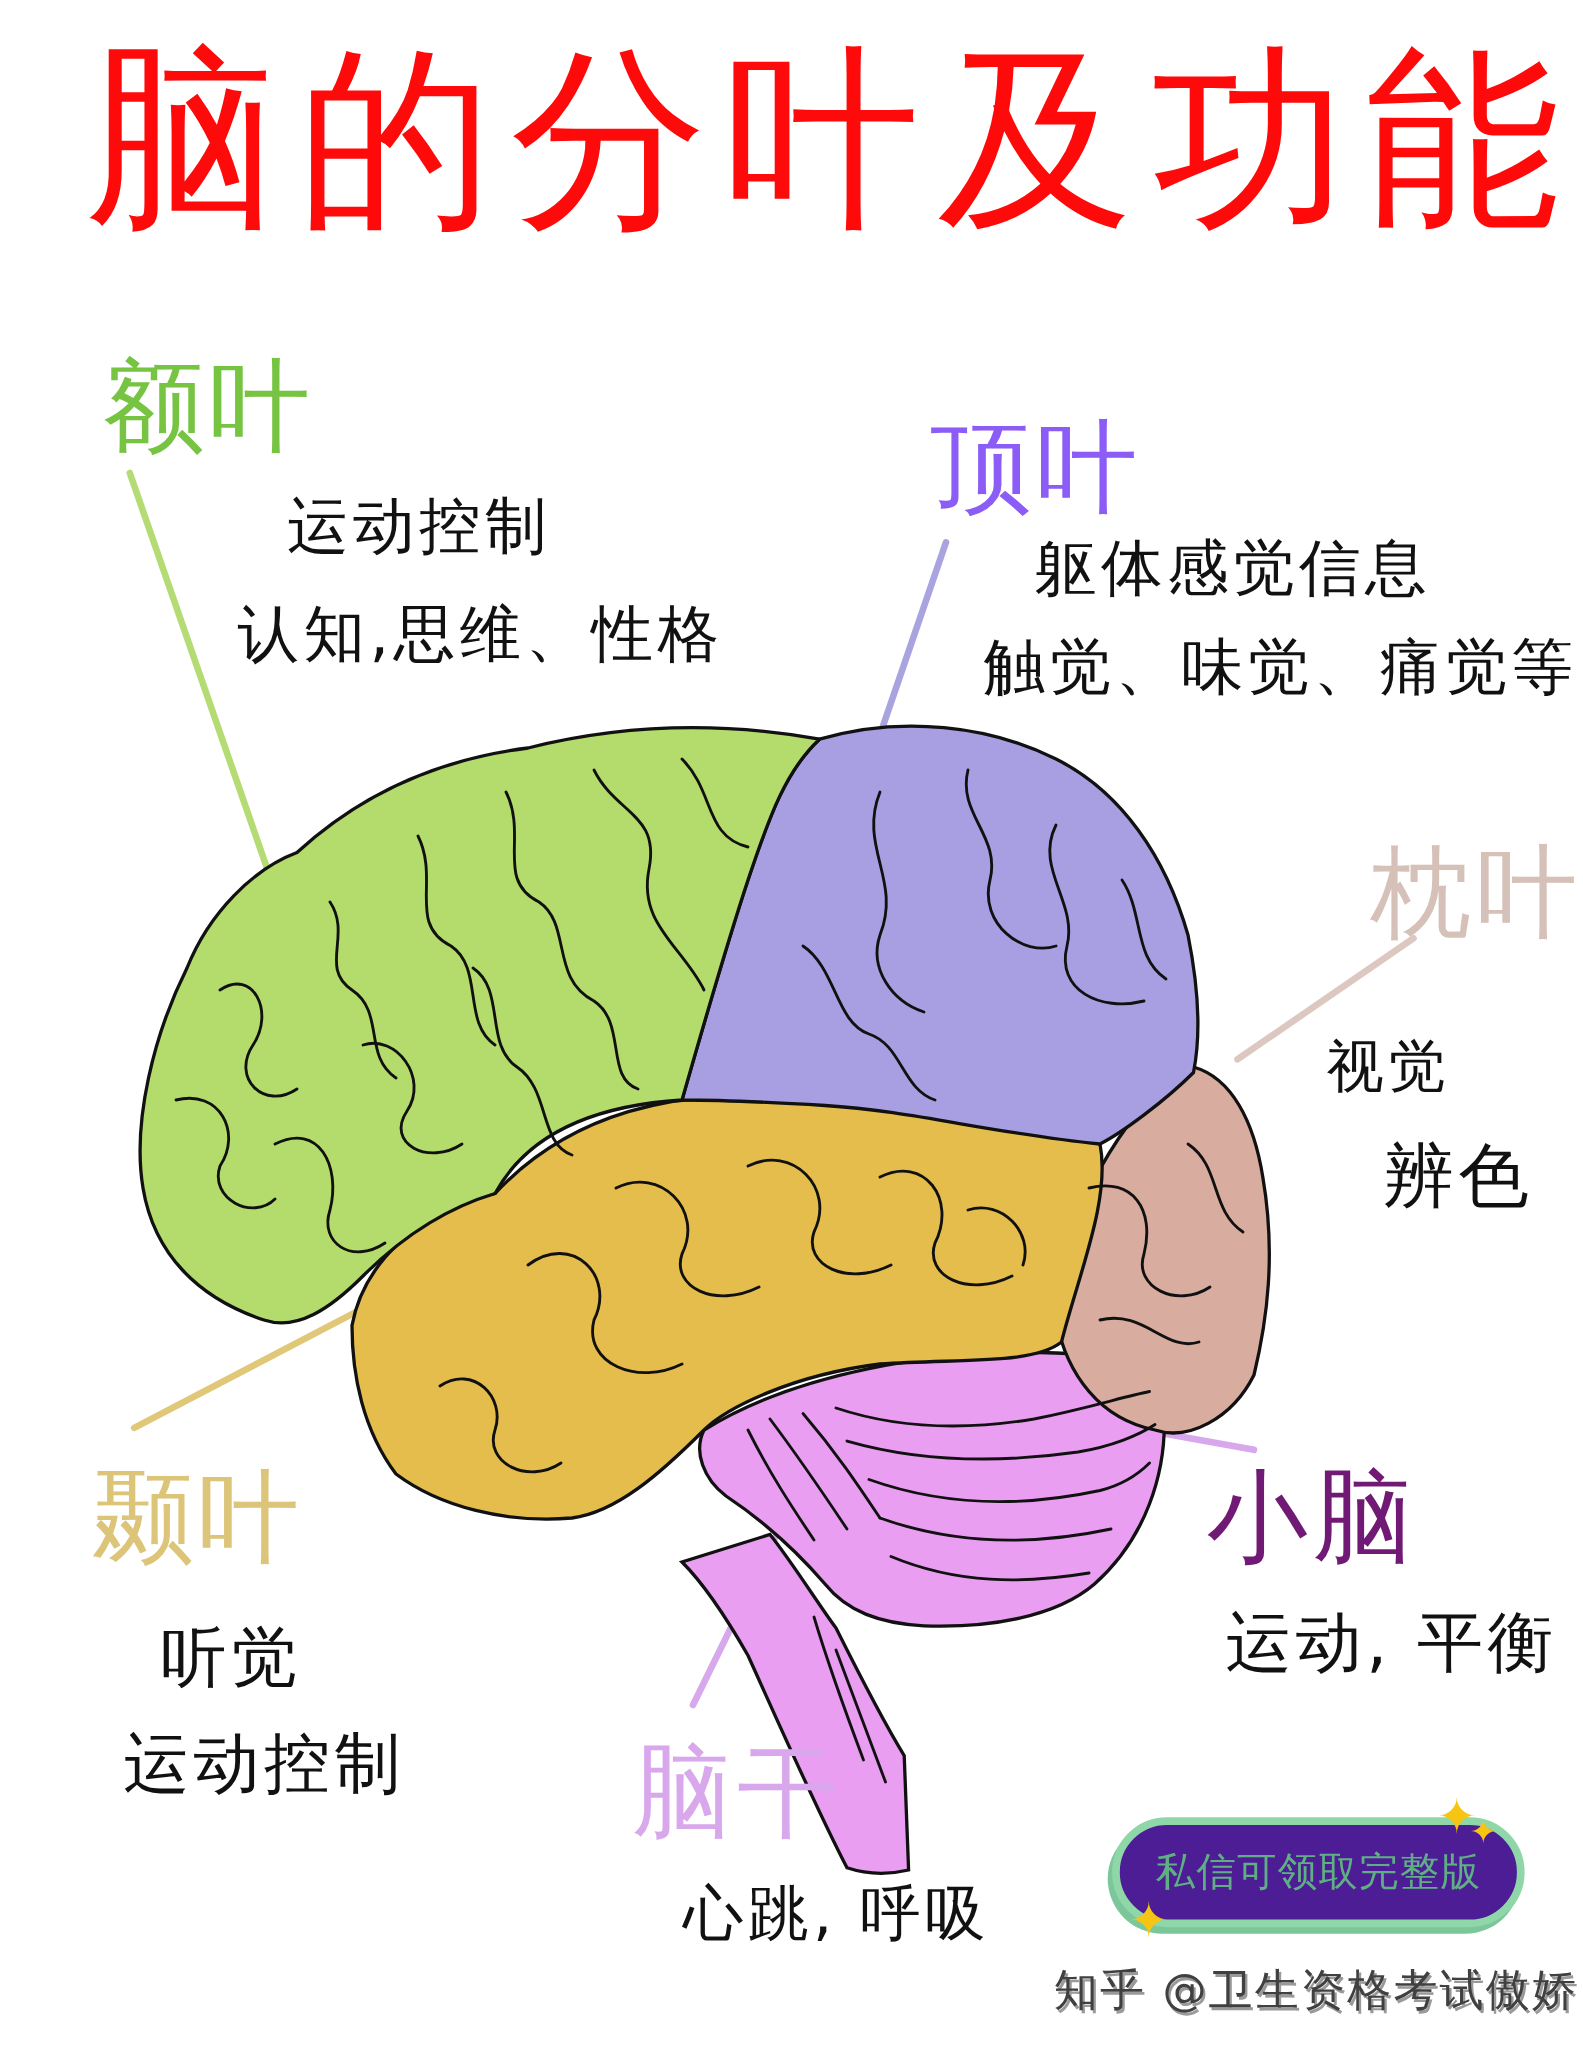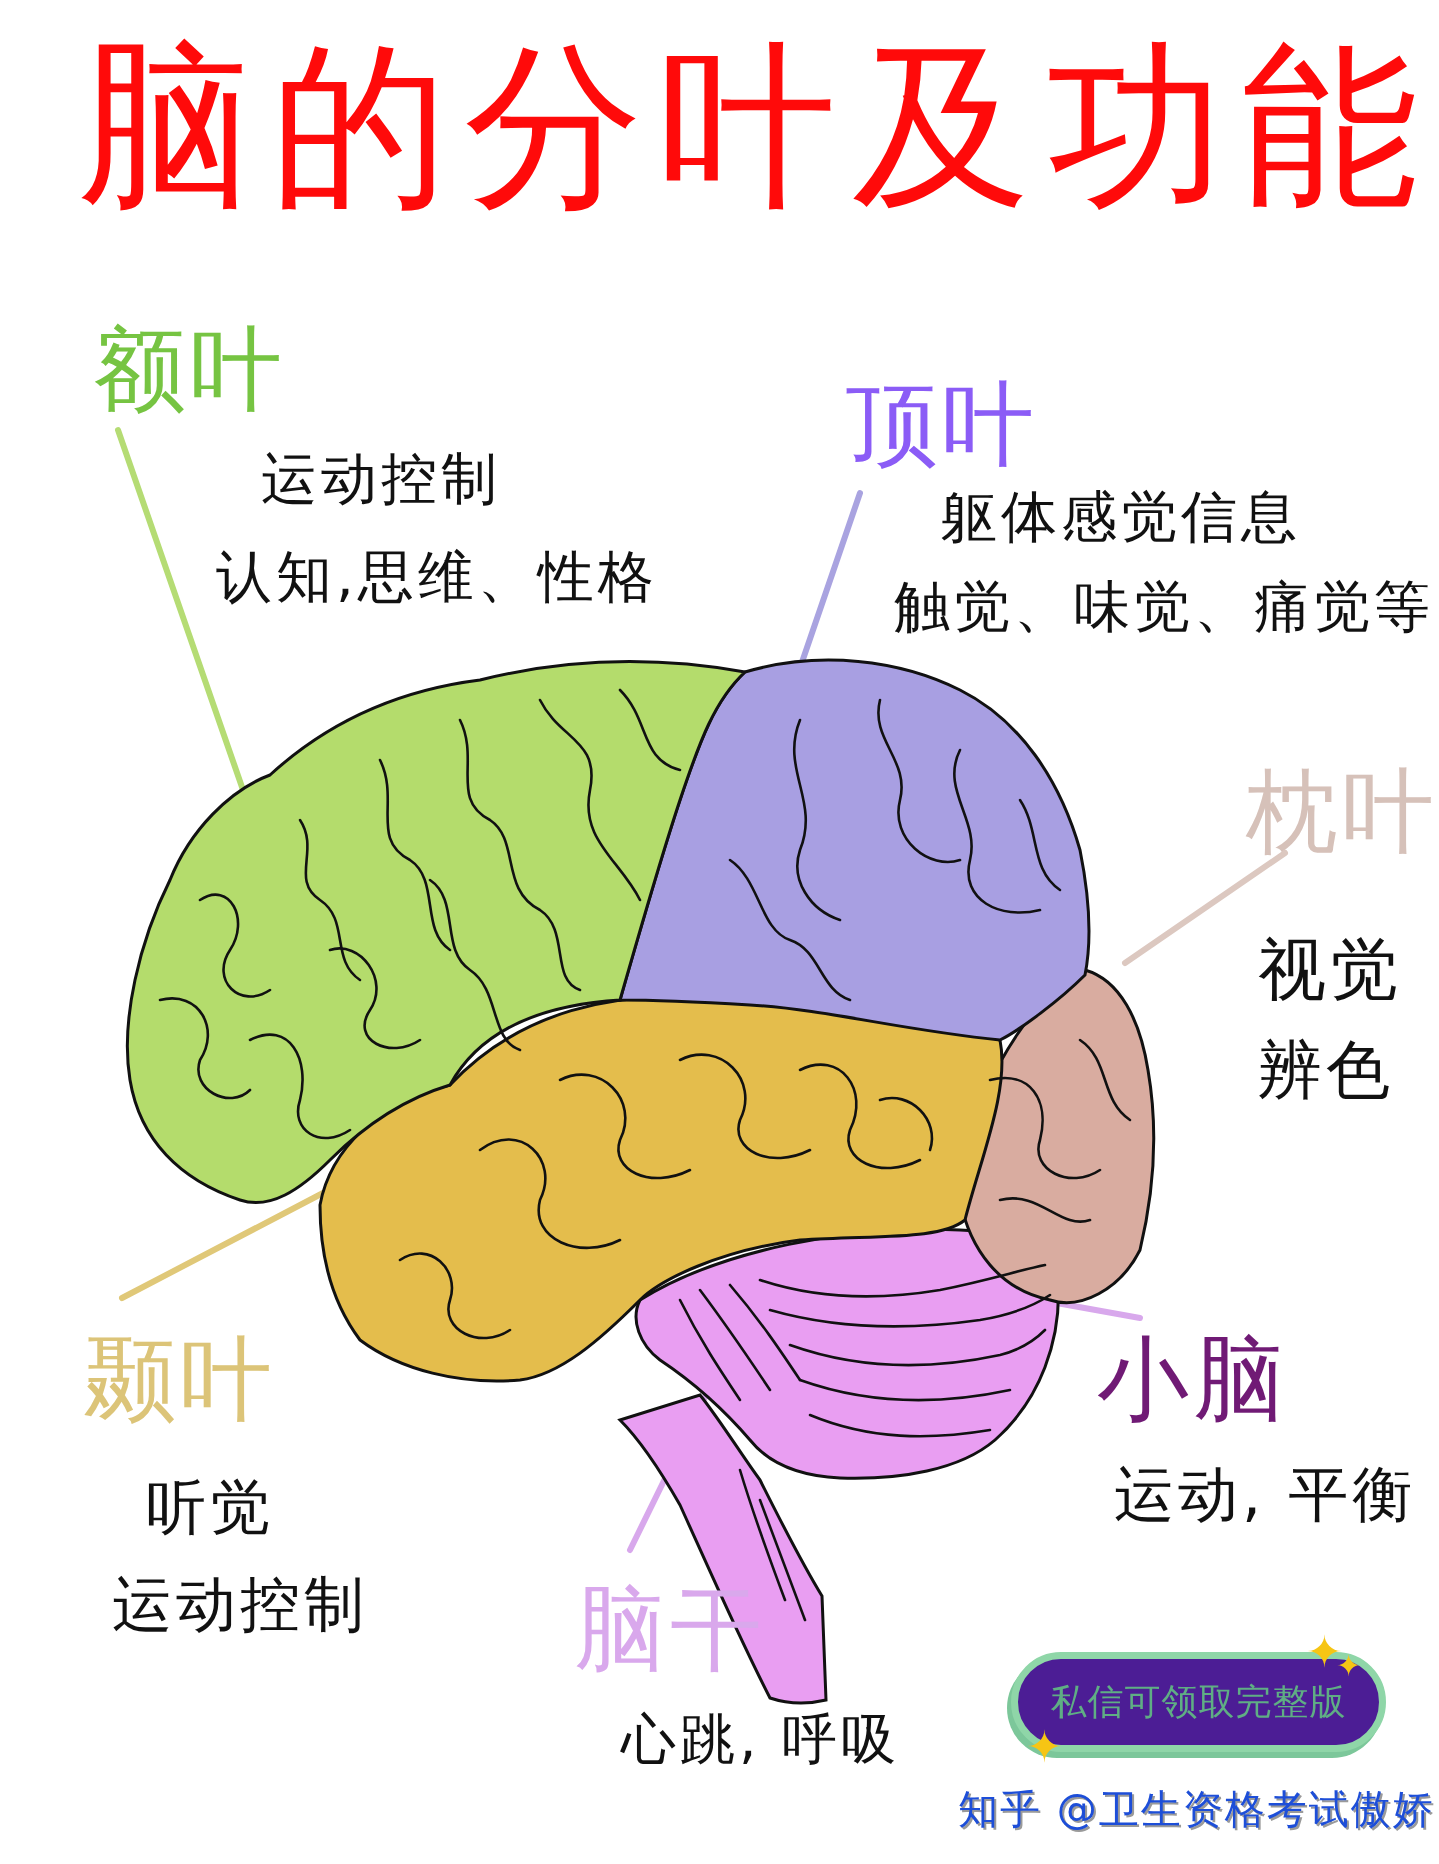--- a/index.html
+++ b/index.html
@@ -10,21 +10,21 @@
            font-size:178px; line-height:210px; letter-spacing:16px; white-space:nowrap;
            font-family:"DejaVu Sans", sans-serif; font-weight:normal; }
   .lobe-name { font-size:92px; line-height:100px; white-space:nowrap; letter-spacing:4px; }
   .func { color:#111; font-size:56px; line-height:78px; white-space:nowrap; letter-spacing:4px; }
   svg.brain { position:absolute; left:0; top:0; }
   .cta { left:975px; top:1652px; width:375px; height:100px; border:7px solid #8fd6a8;
          border-radius:60px; box-sizing:border-box; background:#4c1d95;
          box-shadow: -4px 6px 0 #7cc79a; display:flex; align-items:center; justify-content:center; }
   .cta span { color:#5fae84; font-size:36px; letter-spacing:1px; white-space:nowrap; }
   .star { color:#f6c514; font-size:44px; line-height:44px; }
-  .watermark { left:922px; top:1782px; color:#1d4ed8; font-size:40px; white-space:nowrap;
+  .watermark { left:922px; top:1782px; color:#404040; font-size:40px; white-space:nowrap;
                text-shadow: 2px 2px 0 #9a9a9a; letter-spacing:2px; }
   .edge { left:1436px; top:0; width:2px; height:1864px; background:#e6e6e6; }
 </style>
 </head>
 <body>
 
 <div class="abs edge"></div>
 
 <div class="abs title">脑的分叶及功能</div>
 
@@ -91,21 +91,21 @@
 
 <div class="abs lobe-name" style="left:58px;top:320px;color:#76c442">额叶</div>
 <div class="abs func" style="left:225px;top:440px">运动控制</div>
 <div class="abs func" style="left:180px;top:538px">认知,思维、性格</div>
 
 <div class="abs lobe-name" style="left:810px;top:375px;color:#8b5cf6">顶叶</div>
 <div class="abs func" style="left:905px;top:478px">躯体感觉信息</div>
 <div class="abs func" style="left:858px;top:568px">触觉、味觉、痛觉等</div>
 
 <div class="abs lobe-name" style="left:1210px;top:762px;color:#d6c1b9">枕叶</div>
-<div class="abs func" style="left:1222px;top:920px;font-size:68px;line-height:100px">视觉</div>
+<div class="abs func" style="left:1170px;top:920px;font-size:52px;line-height:100px">视觉</div>
 <div class="abs func" style="left:1222px;top:1020px;font-size:64px;line-height:100px">辨色</div>
 
 <div class="abs lobe-name" style="left:48px;top:1330px;color:#dcc478">颞叶</div>
 <div class="abs func" style="left:110px;top:1468px;font-size:60px">听觉</div>
 <div class="abs func" style="left:76px;top:1565px;font-size:60px">运动控制</div>
 
 <div class="abs lobe-name" style="left:1061px;top:1330px;color:#701a75">小脑</div>
 <div class="abs func" style="left:1078px;top:1455px;font-size:60px">运动, 平衡</div>
 
 <div class="abs lobe-name" style="left:538px;top:1580px;color:#d9a8ec">脑干</div>

